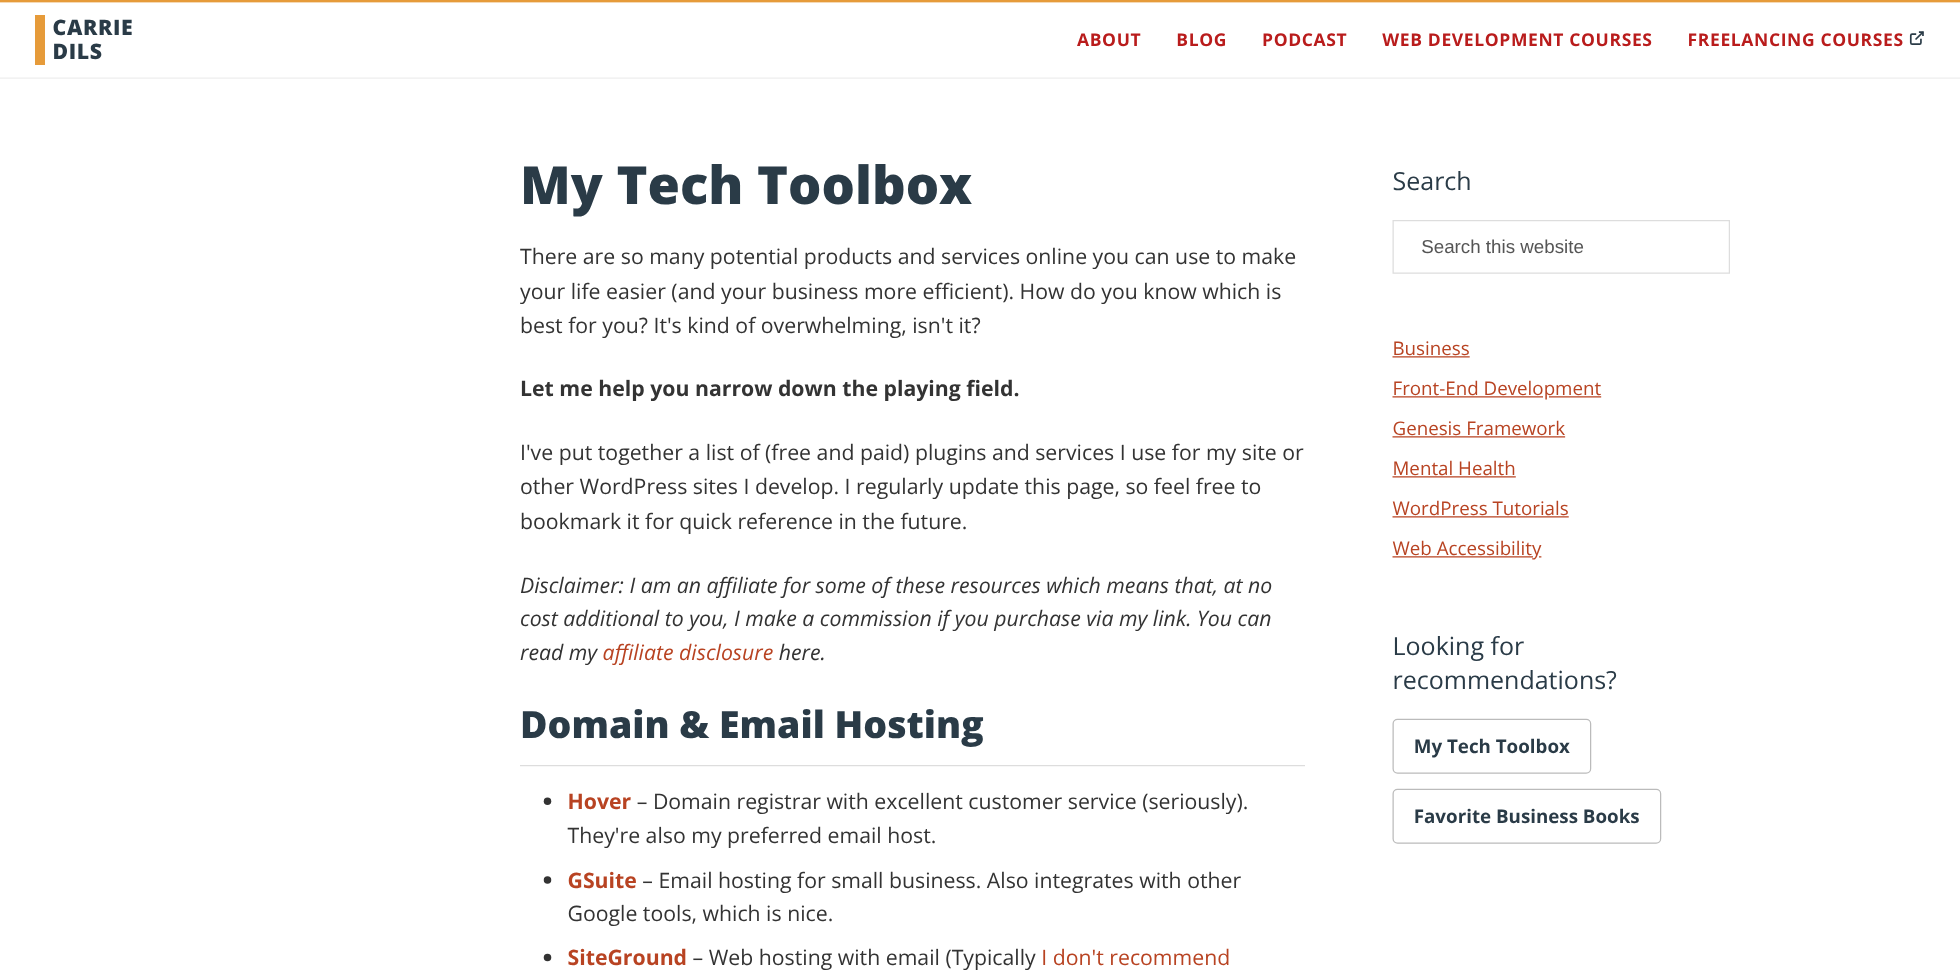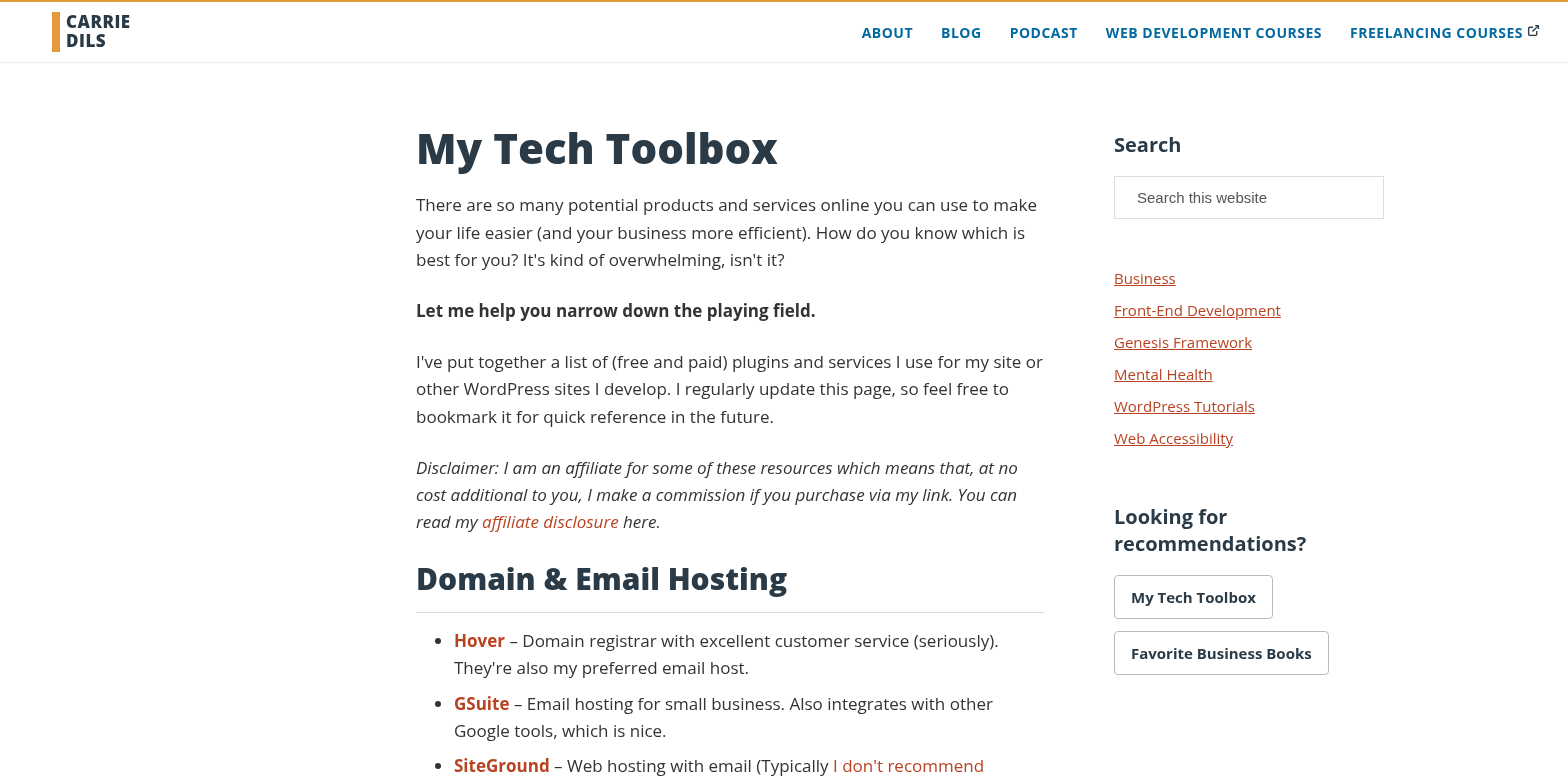--- a/index.html
+++ b/index.html
@@ -18,21 +18,20 @@
       justify-content: space-between;
       align-items: center;
       padding: 10px 28px;
       border-bottom: 1px solid #eee;
       background: #fff;
     }
     .logo {
       display: flex;
       align-items: center;
       gap: 6px;
-      margin-left: 24px;
     }
     .logo-bar {
       width: 8px;
       height: 40px;
       background: #e69b3a;
     }
     .logo-text {
       font-weight: 800;
       font-size: 17px;
       line-height: 1.1;
@@ -40,21 +39,21 @@
       letter-spacing: 0.5px;
     }
     .nav {
       display: flex;
       gap: 28px;
       align-items: center;
     }
     .nav-item {
       font-size: 14px;
       font-weight: 700;
-      color: #0369a1;
+      color: #b91c1c;
       letter-spacing: 0.5px;
       text-decoration: none;
       display: flex;
       align-items: center;
       gap: 4px;
     }
     .ext-icon {
       display: inline-block;
       font-size: 13px;
     }
@@ -114,21 +113,21 @@
       font-size: 17px;
       line-height: 1.6;
       color: #333;
       margin-bottom: 8px;
     }
     .main ul li .link {
       font-weight: 700;
     }
     .sidebar h3 {
       font-size: 20px;
-      font-weight: 700;
+      font-weight: 400;
       color: #2a3b47;
       margin-bottom: 18px;
     }
     .search-input {
       width: 100%;
       padding: 12px 22px;
       border: 1px solid #ddd;
       font-size: 15px;
       color: #333;
       margin-bottom: 48px;

